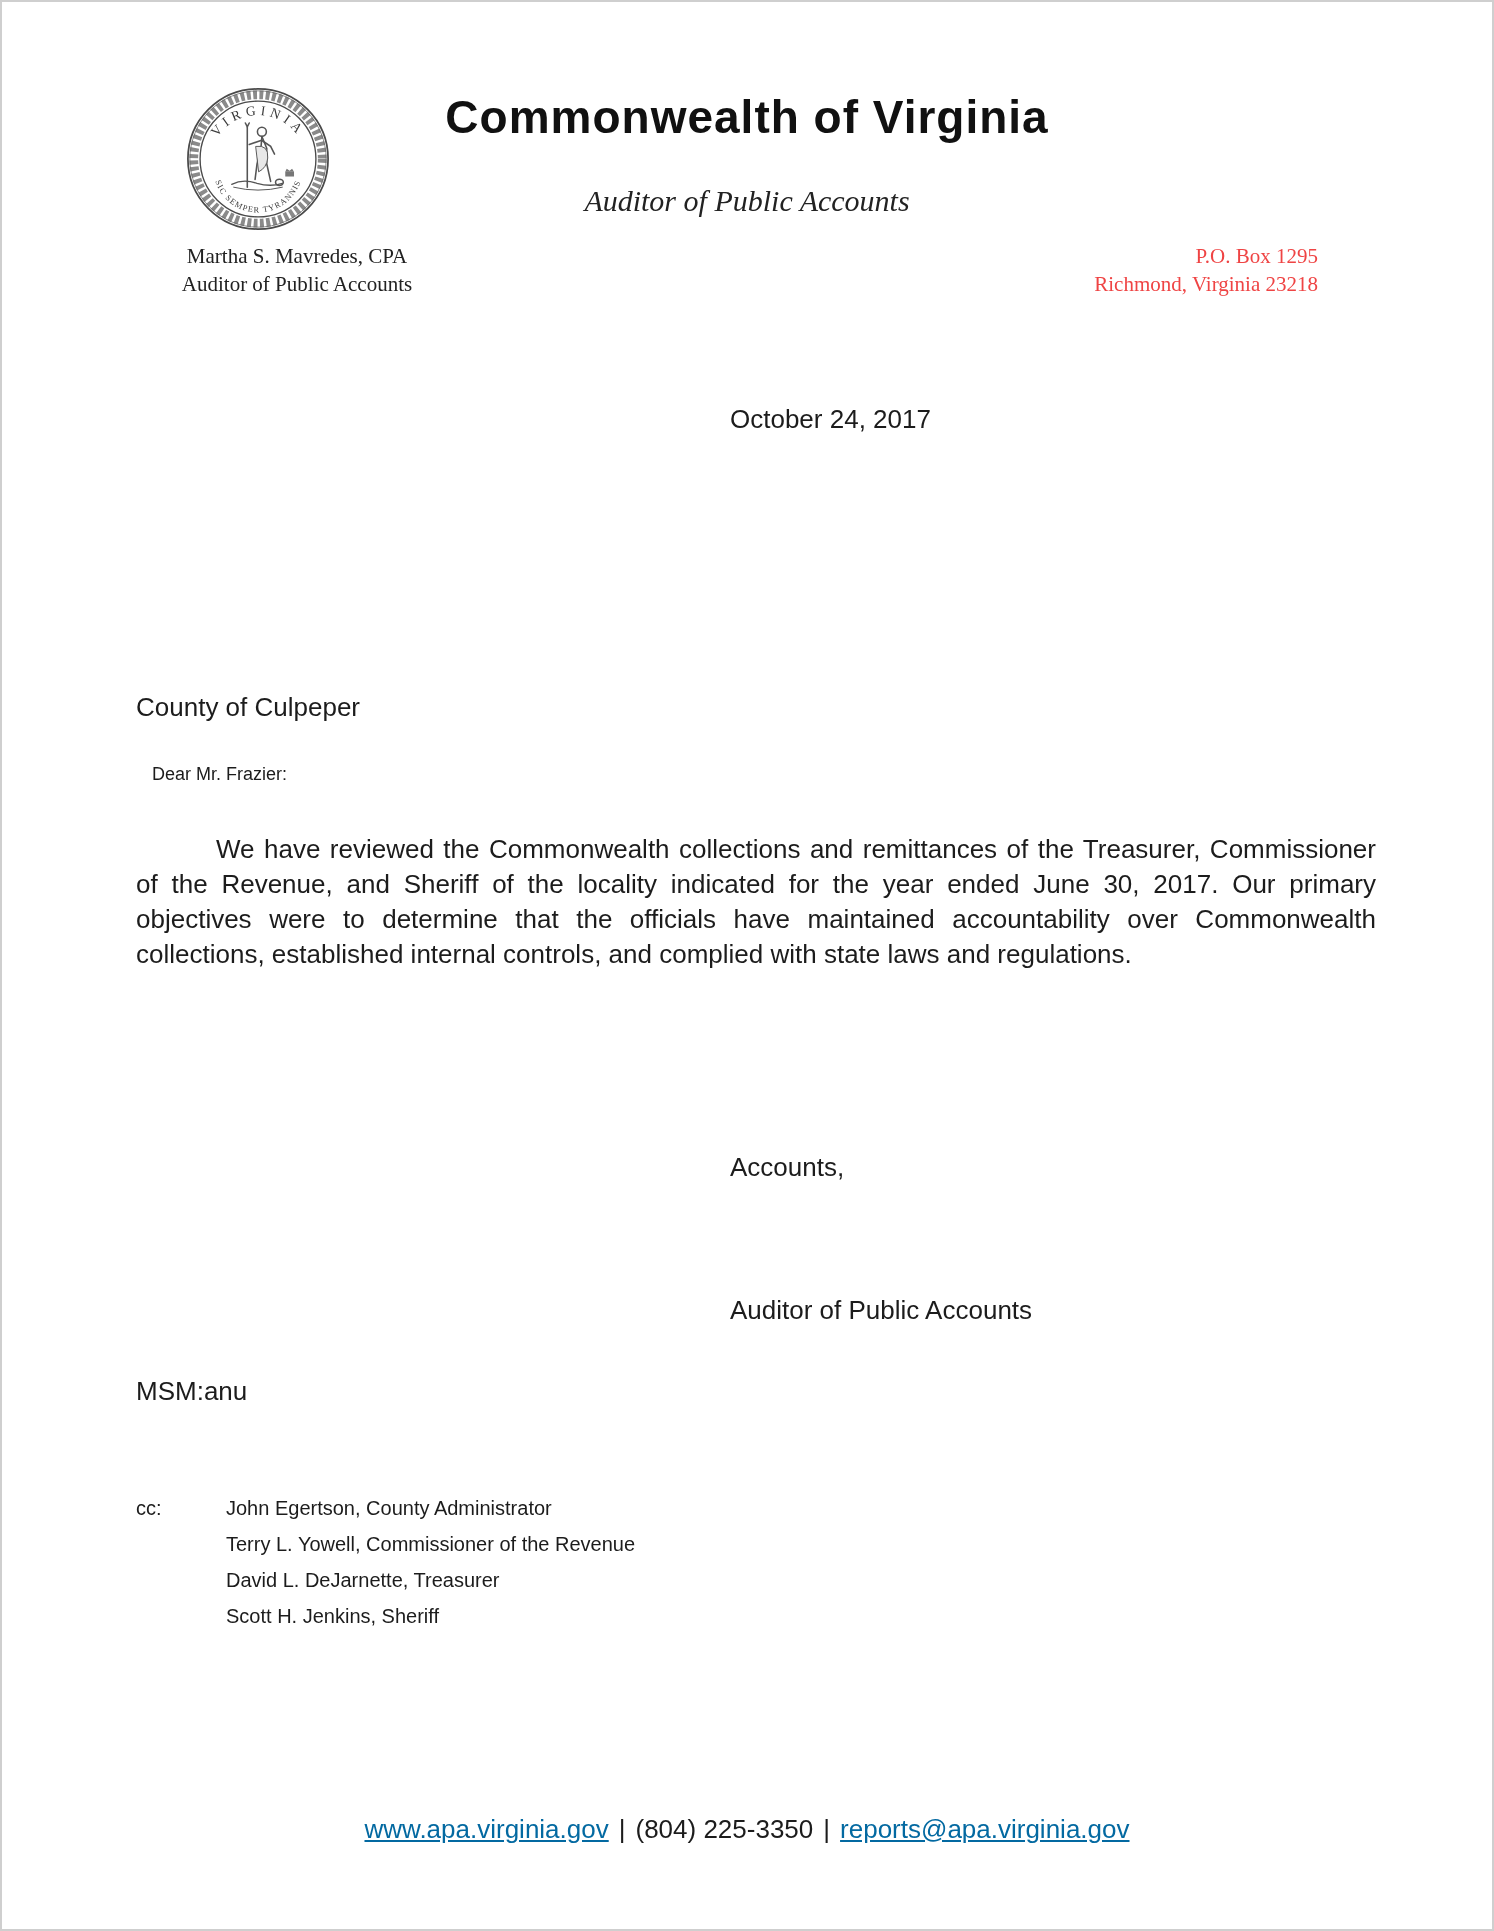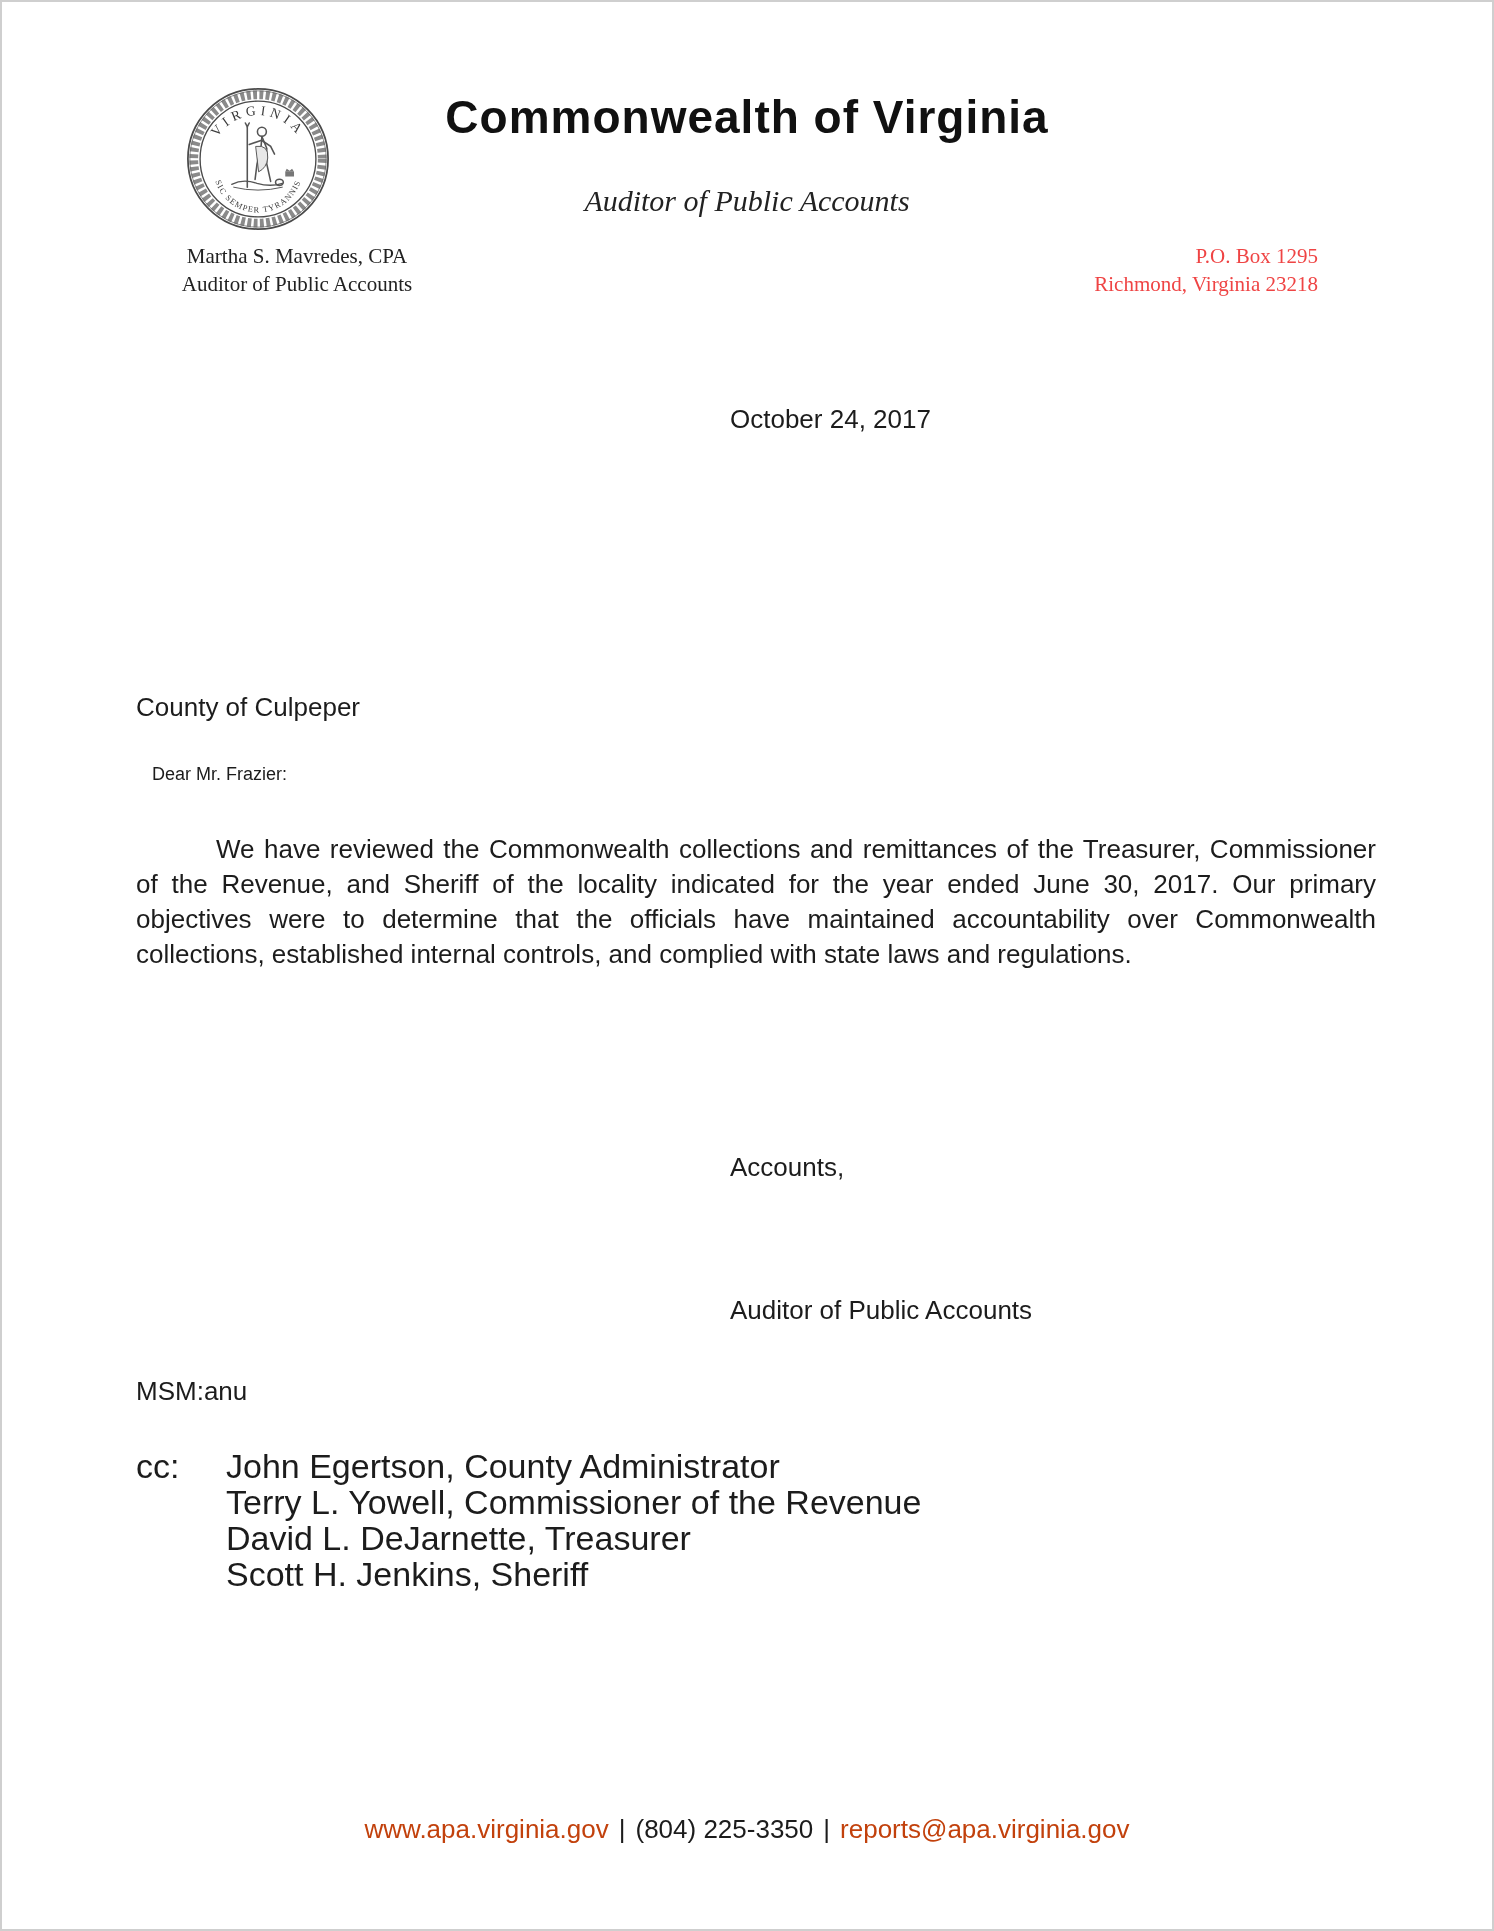--- a/index.html
+++ b/index.html
@@ -54,28 +54,28 @@
     position:absolute;left:134px;width:1240px;
     font-size:26px;line-height:35px;
     text-align:justify;
     text-indent:80px;
   }
   .para1{top:830px;}
   .para2{top:1007px;}
   .sincerely{position:absolute;left:728px;top:1150px;font-size:26px;}
   .signer-title{position:absolute;left:728px;top:1293px;font-size:26px;}
   .reference{position:absolute;left:134px;top:1374px;font-size:26px;}
-  .cc-block{position:absolute;left:134px;top:1446px;font-size:34px;line-height:36px;display:flex;}
+  .cc-block{position:absolute;left:134px;top:1488px;font-size:20px;line-height:36px;display:flex;}
   .cc-label{width:90px;}
   
   .footer{
     position:absolute;left:0;top:1812px;width:100%;
     text-align:center;font-size:26px;color:#1c1c1c;
   }
-  .footer .link{color:#c2410c;cursor:pointer;}
+  .footer .link{color:#0369a1;text-decoration:underline;cursor:pointer;}
   .footer .sep{color:#1c1c1c;padding:0 10px;}
 </style>
 </head>
 <body>
 
 <div class="page">
 
   <svg class="seal" viewBox="0 0 150 150" aria-hidden="true">
     <circle cx="75" cy="75" r="72" fill="none" stroke="#4a4a4a" stroke-width="1.8"></circle>
     <circle cx="75" cy="75" r="66" fill="none" stroke="#8a8a8a" stroke-width="9" stroke-dasharray="4 2.5"></circle>

